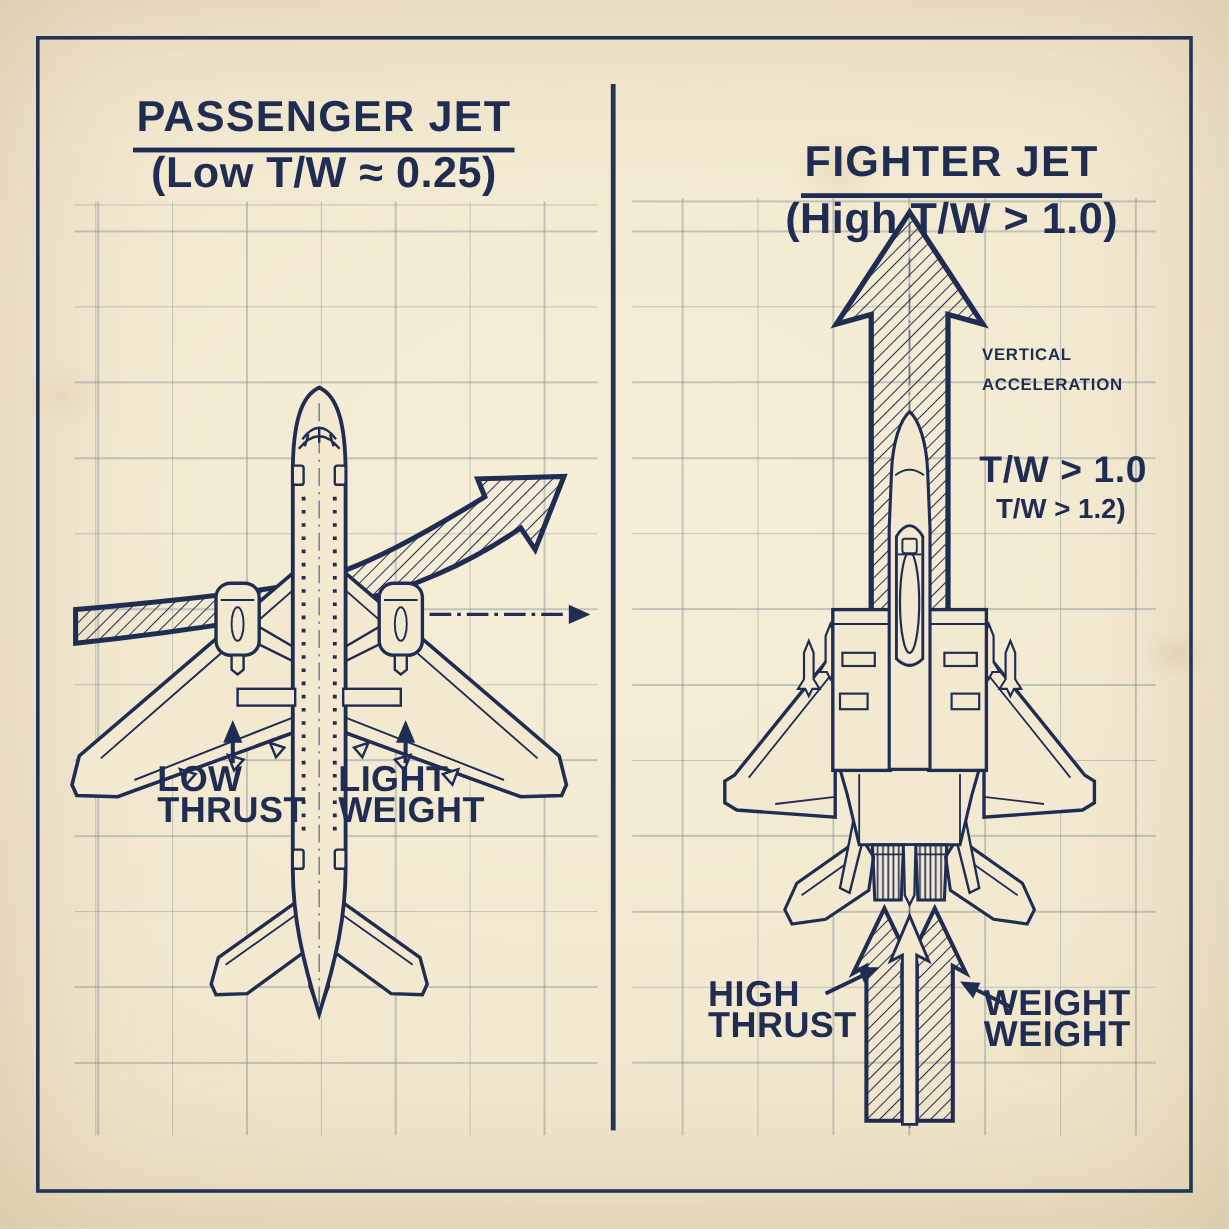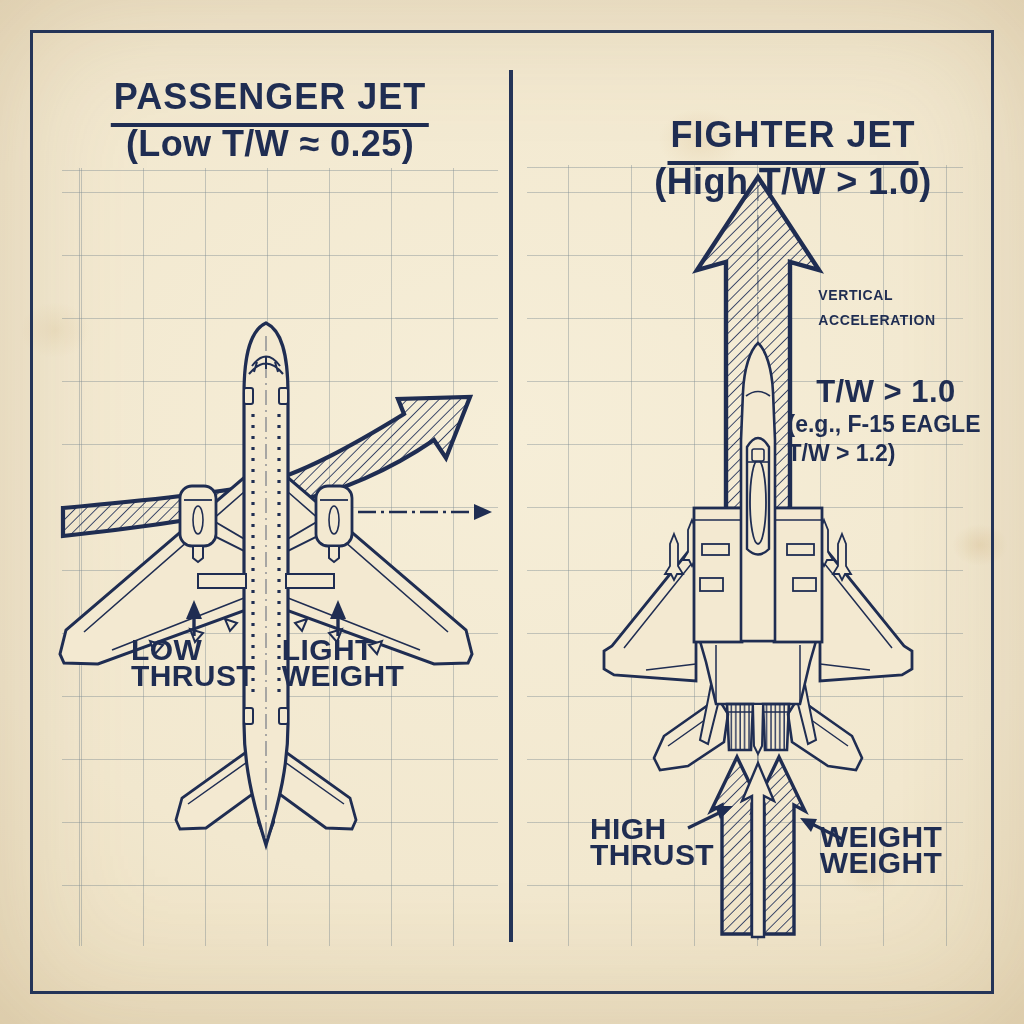--- a/index.html
+++ b/index.html
@@ -223,21 +223,20 @@
 </div>
 <div class="lbl subtitle" style="left:793px;top:123px;margin-top:38px;">(High T/W &gt; 1.0)</div>
 
 <div class="lbl accel" style="left:877px;top:283px;">
   <div>VERTICAL</div>
   <div>ACCELERATION</div>
 </div>
 
 <div class="lbl tw-main" style="left:886px;top:374px;">T/W &gt; 1.0</div>
 <div class="lbl tw-detail" style="left:884px;top:410px;">
-  <div>(e.g., F-15 EAGLE</div>
   <div>T/W &gt; 1.2)</div>
 </div>
 
 <div class="lbl callout" style="left:193px;top:637px;">
   <div>LOW</div>
   <div>THRUST</div>
 </div>
 <div class="lbl callout" style="left:343px;top:637px;">
   <div>LIGHT</div>
   <div>WEIGHT</div>

